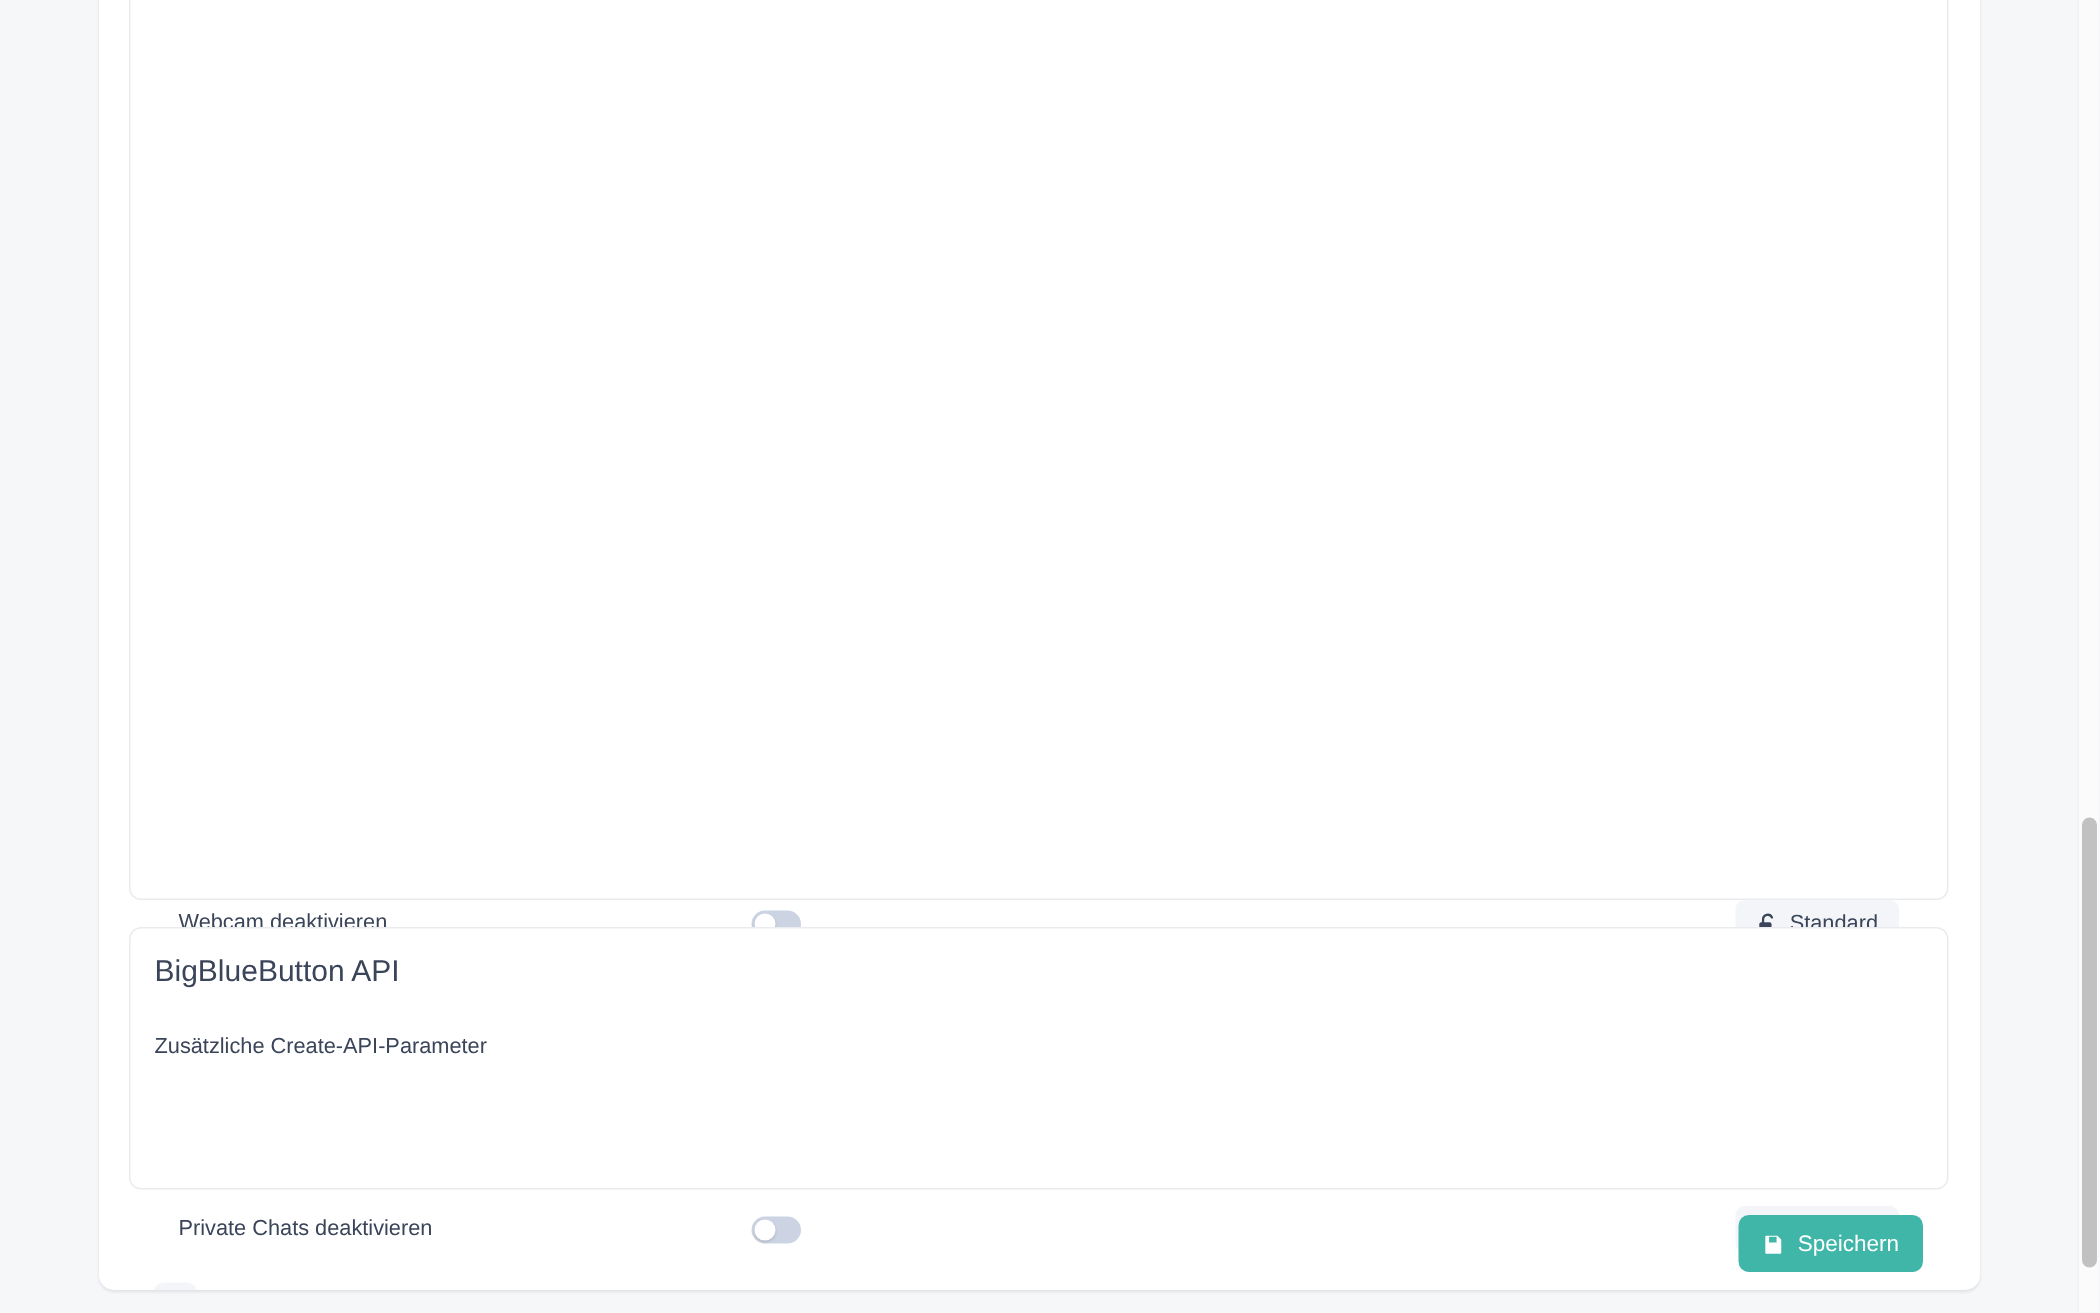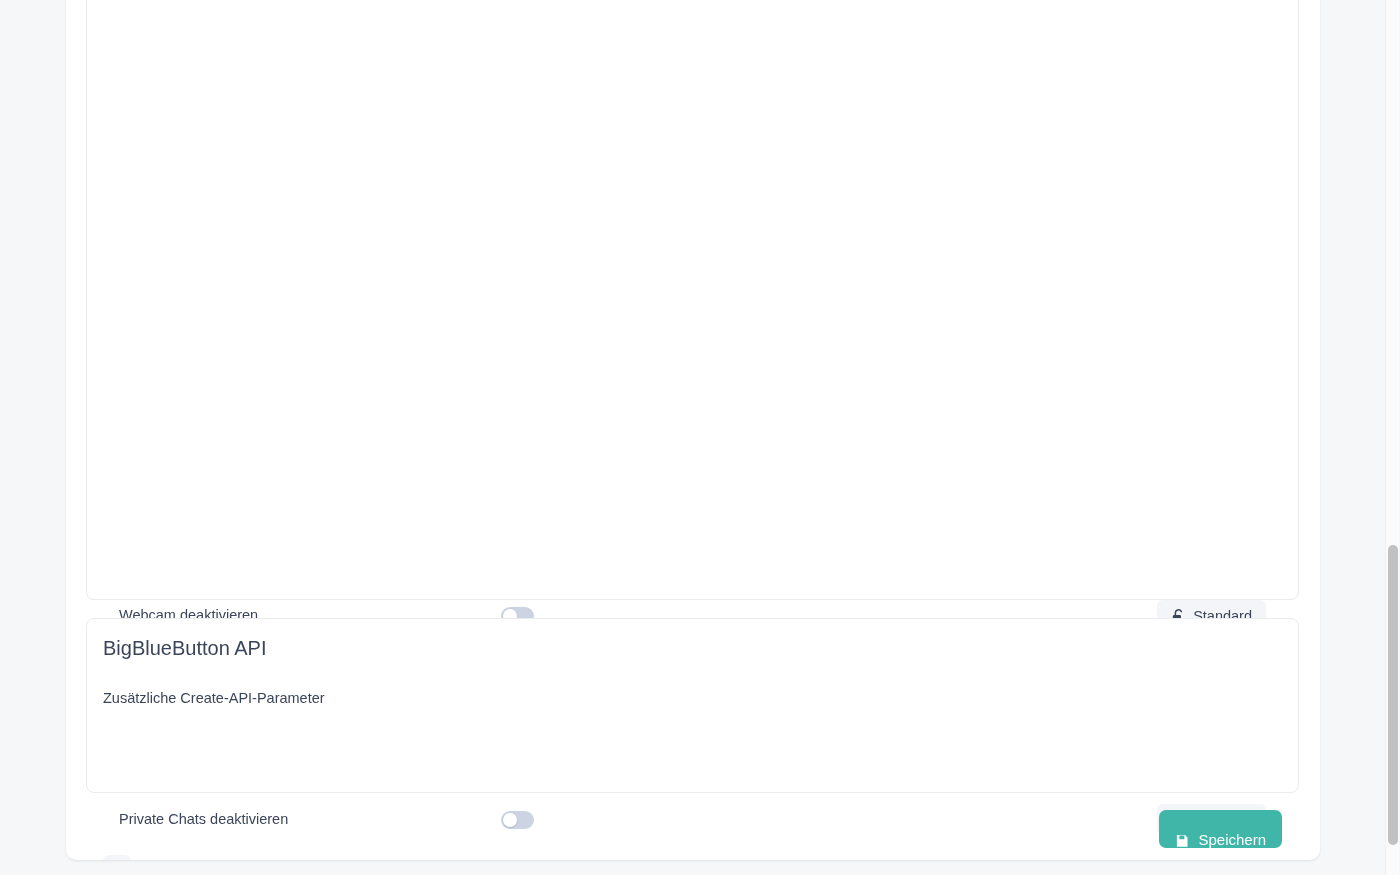--- a/index.html
+++ b/index.html
@@ -190,21 +190,21 @@
     position: absolute;
     left: 20px;
     top: 850px;
     width: 1213px;
     display: flex;
     justify-content: flex-end;
     padding-right: 17px;
   }
   .save-btn {
     display: inline-flex;
-    align-items: flex-end;
+    align-items: center;
     gap: 8px;
     height: 38px;
     padding: 0 16px;
     border: none;
     border-radius: 7px;
     background: #3fb6a8;
     color: #ffffff;
     font-size: 15px;
     font-family: inherit;
     cursor: pointer;

